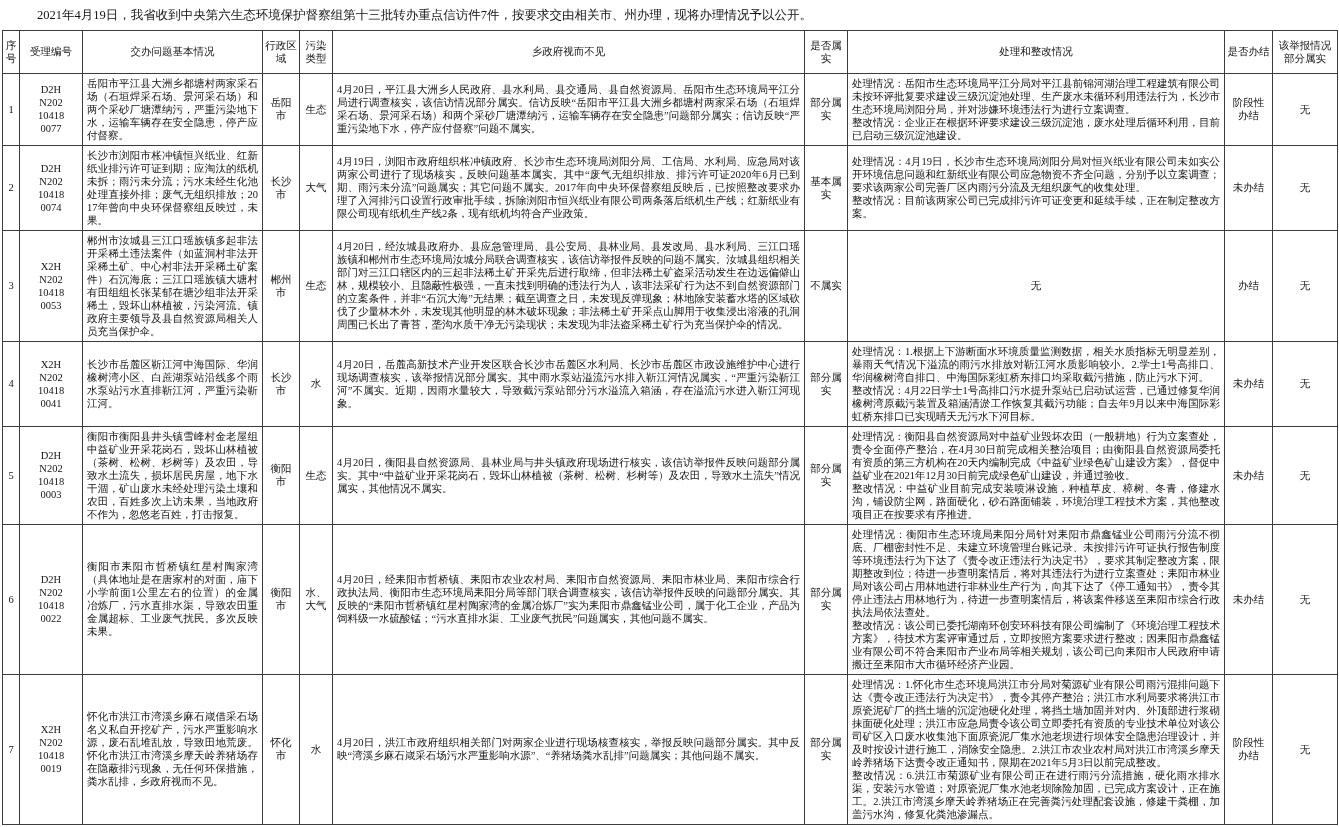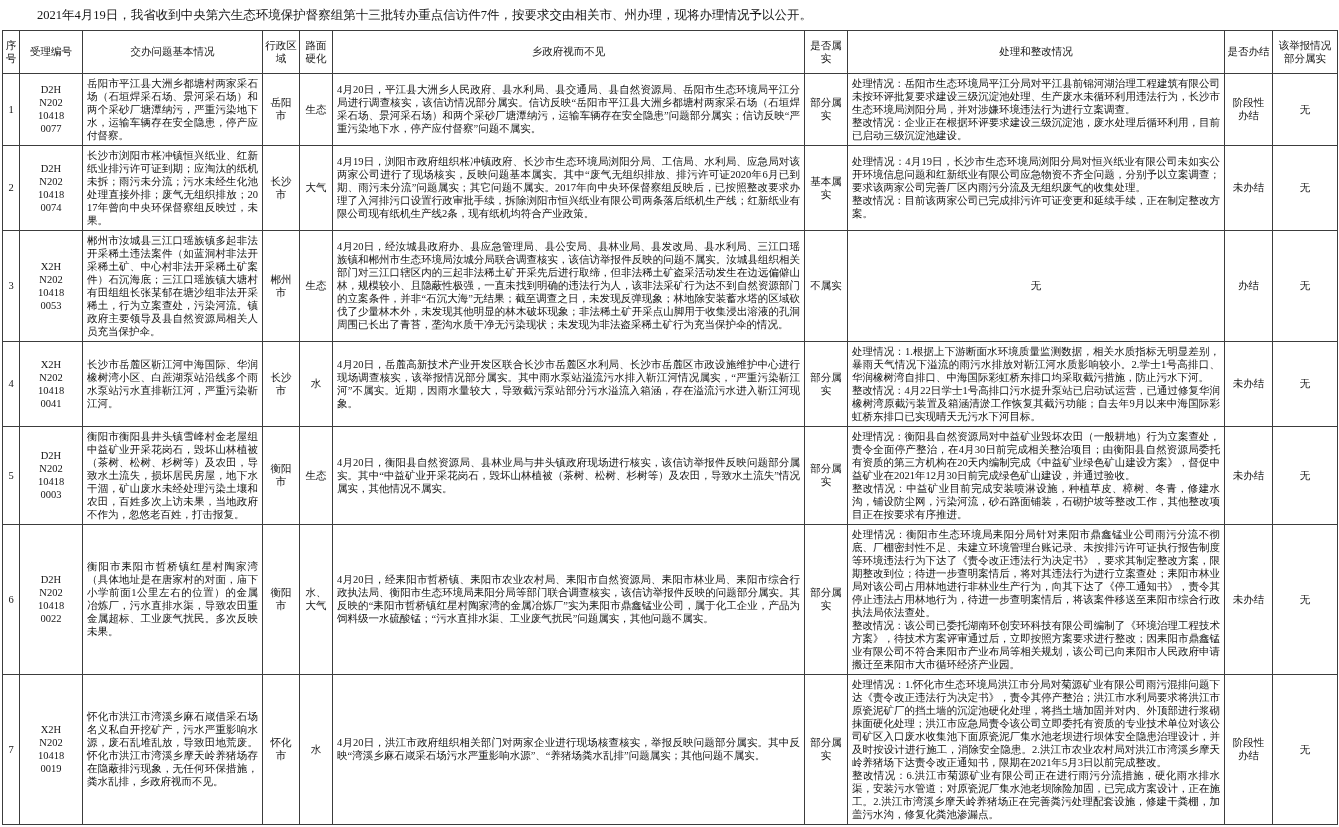--- a/index.html
+++ b/index.html
@@ -35,21 +35,21 @@
         <col style="width:377px">
         <col style="width:48px">
         <col style="width:65px">
     </colgroup>
     <thead>
       <tr>
         <th>序号</th>
         <th>受理编号</th>
         <th>交办问题基本情况</th>
         <th>行政区域</th>
-        <th>路面硬化</th>
+        <th>污染类型</th>
         <th>乡政府视而不见</th>
         <th>是否属实</th>
         <th>处理和整改情况</th>
         <th>是否办结</th>
         <th>该举报情况部分属实</th>
       </tr>
     </thead>
     <tbody>
 
       <tr>
@@ -89,21 +89,21 @@
         <td class="c">未办结</td>
         <td class="c">无</td>
       </tr>
 
       <tr>
         <td class="c">3</td>
         <td class="idc">X2H
 N202
 10418
 0053</td>
-        <td class="j">郴州市汝城县三江口瑶族镇多起非法开采稀土违法案件（如蓝洞村非法开采稀土矿、中心村非法开采稀土矿案件）石沉海底；三江口瑶族镇大塘村有田组组长张某郁在塘沙组非法开采稀土，行为立案查处，污染河流。镇政府主要领导及县自然资源局相关人员充当保护伞。</td>
+        <td class="j">郴州市汝城县三江口瑶族镇多起非法开采稀土违法案件（如蓝洞村非法开采稀土矿、中心村非法开采稀土矿案件）石沉海底；三江口瑶族镇大塘村有田组组长张某郁在塘沙组非法开采稀土，毁坏山林植被，污染河流。镇政府主要领导及县自然资源局相关人员充当保护伞。</td>
         <td class="c">郴州市</td>
         <td class="c">生态</td>
         <td class="j">4月20日，经汝城县政府办、县应急管理局、县公安局、县林业局、县发改局、县水利局、三江口瑶族镇和郴州市生态环境局汝城分局联合调查核实，该信访举报件反映的问题不属实。汝城县组织相关部门对三江口辖区内的三起非法稀土矿开采先后进行取缔，但非法稀土矿盗采活动发生在边远偏僻山林，规模较小、且隐蔽性极强，一直未找到明确的违法行为人，该非法采矿行为达不到自然资源部门的立案条件，并非“石沉大海”无结果；截至调查之日，未发现反弹现象；林地除安装蓄水塔的区域砍伐了少量林木外，未发现其他明显的林木破坏现象；非法稀土矿开采点山脚用于收集浸出溶液的孔洞周围已长出了青苔，垄沟水质干净无污染现状；未发现为非法盗采稀土矿行为充当保护伞的情况。</td>
         <td class="c">不属实</td>
         <td class="c">无</td>
         <td class="c">办结</td>
         <td class="c">无</td>
       </tr>
 
       <tr>
@@ -131,21 +131,21 @@
 N202
 10418
 0003</td>
         <td class="j">衡阳市衡阳县井头镇雪峰村金老屋组中益矿业开采花岗石，毁坏山林植被（茶树、松树、杉树等）及农田，导致水土流失，损坏居民房屋，地下水干涸，矿山废水未经处理污染土壤和农田，百姓多次上访未果，当地政府不作为，忽悠老百姓，打击报复。</td>
         <td class="c">衡阳市</td>
         <td class="c">生态</td>
         <td class="j">4月20日，衡阳县自然资源局、县林业局与井头镇政府现场进行核实，该信访举报件反映问题部分属实。其中“中益矿业开采花岗石，毁坏山林植被（茶树、松树、杉树等）及农田，导致水土流失”情况属实，其他情况不属实。</td>
         <td class="c">部分属实</td>
         <td class="j handling">
           <p><span class="b">处理情况：</span><span>衡阳县自然资源局对中益矿业毁坏农田（一般耕地）行为立案查处，责令全面停产整治，在4月30日前完成相关整治项目；由衡阳县自然资源局委托有资质的第三方机构在20天内编制完成《中益矿业绿色矿山建设方案》，督促中益矿业在2021年12月30日前完成绿色矿山建设，并通过验收。</span></p>
-          <p><span class="b">整改情况：</span><span>中益矿业目前完成安装喷淋设施，种植草皮、樟树、冬青，修建水沟，铺设防尘网，污染河流，砂石路面铺装，石砌护坡等整改工作，其他整改项目正在按要求有序推进。</span></p>
+          <p><span class="b">整改情况：</span><span>中益矿业目前完成安装喷淋设施，种植草皮、樟树、冬青，修建水沟，铺设防尘网，路面硬化，砂石路面铺装，环境治理工程技术方案，其他整改项目正在按要求有序推进。</span></p>
         </td>
         <td class="c">未办结</td>
         <td class="c">无</td>
       </tr>
 
       <tr>
         <td class="c">6</td>
         <td class="idc">D2H
 N202
 10418

